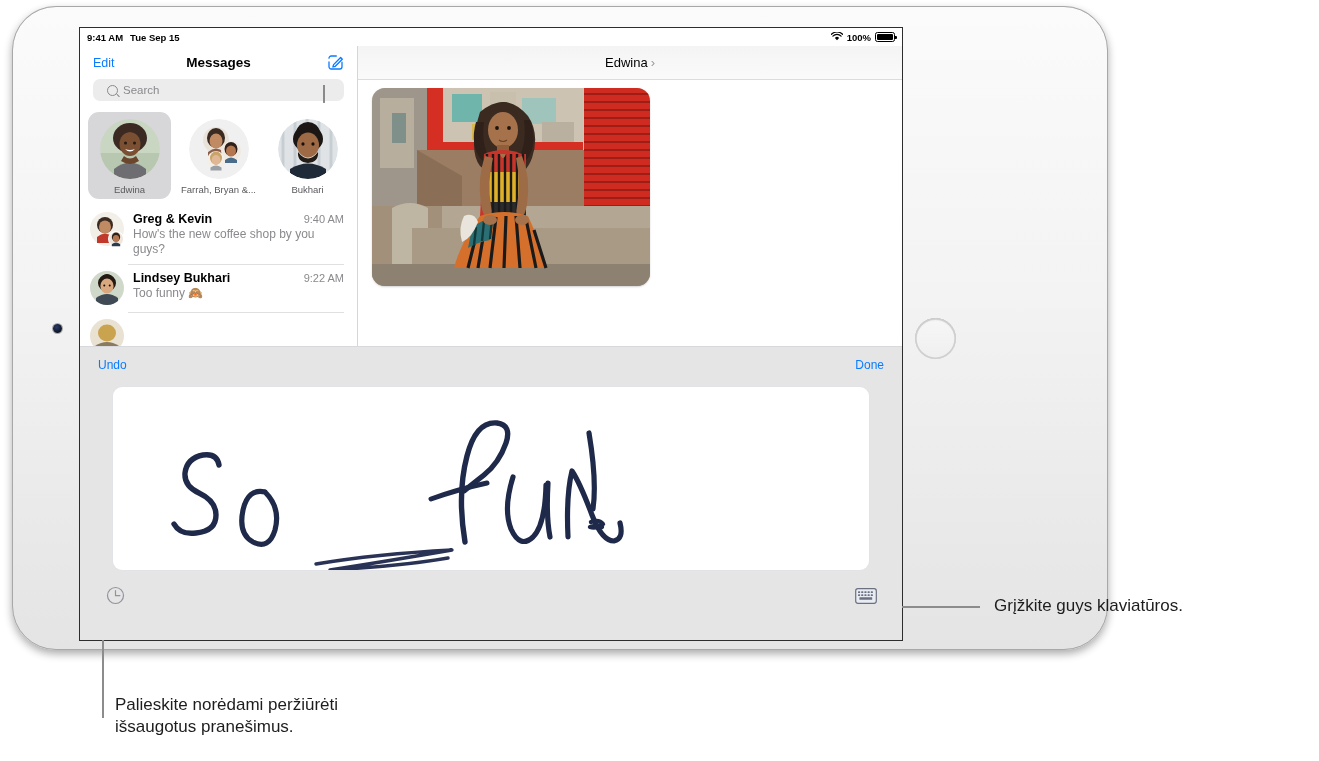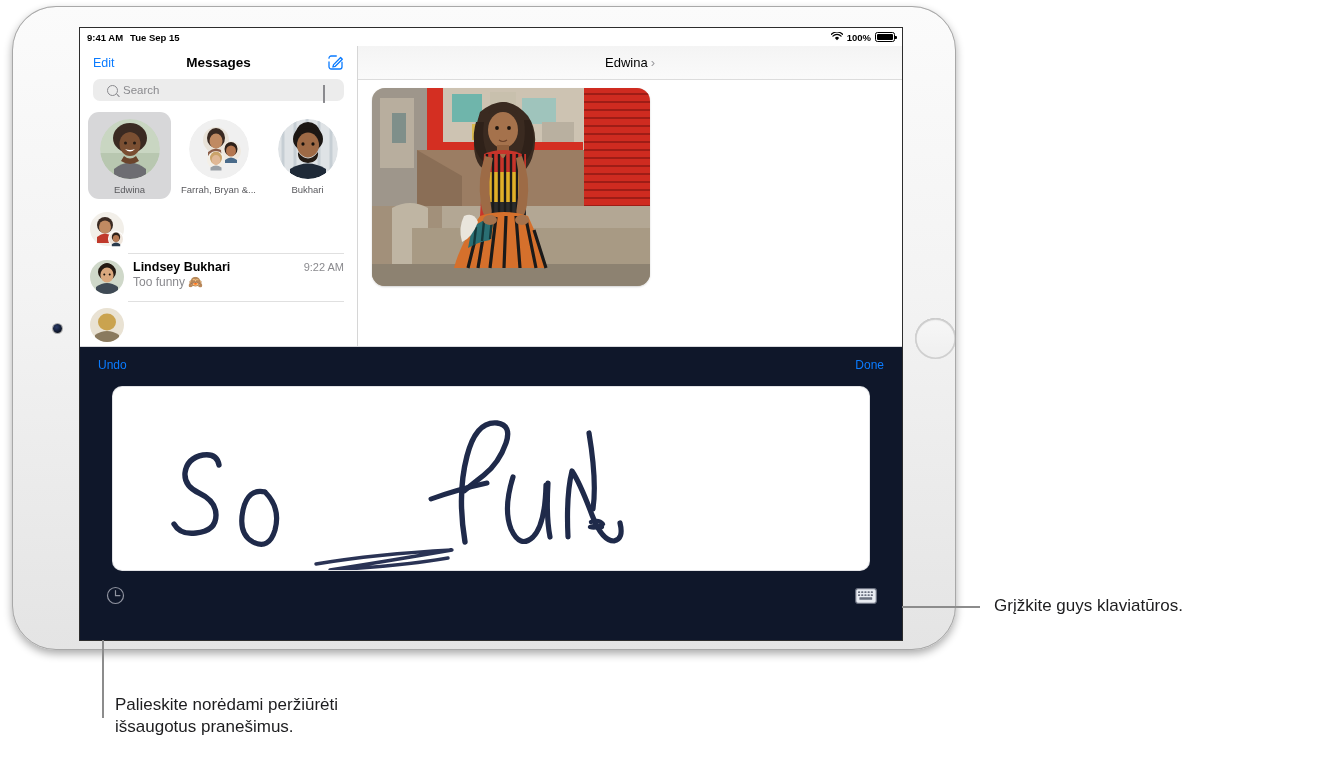--- a/index.html
+++ b/index.html
@@ -13,21 +13,21 @@
     font-family: "Liberation Sans", sans-serif;
     position: relative;
     overflow: hidden;
   }
 
   
   #ipad-frame {
     position: absolute;
     left: 12px;
     top: 6px;
-    width: 944px;
+    width: 1096px;
     height: 644px;
     border-radius: 44px;
     background: linear-gradient(180deg,#fbfbfb 0%, #f3f3f3 45%, #e4e4e4 100%);
     box-shadow: 0 4px 9px rgba(0,0,0,0.33), 0 0 0 1px #c9c9c9 inset;
   }
   #ipad-frame::after{
     content:"";
     position:absolute;
     left:0; top:0; right:0; bottom:0;
     border-radius:44px;
@@ -340,21 +340,21 @@
     gap:1.6px; flex:0 0 auto;
   }
   .more-dots i { width:2.7px; height:2.7px; border-radius:50%; background:#8a8a8e; display:block;}
 
   
   #handwriting-panel {
     position: absolute;
     left: 0; bottom: 0;
     width: 822px;
     height: 293px;
-    background: #0f172a;
+    background: #e5e5e5;
     border-top: 1px solid #d8d9dd;
     z-index: 10;
   }
   #hw-toolbar {
     height: 35px;
     display: flex; align-items: center;
     padding: 0 18px;
     box-sizing: border-box;
     font-size: 12px;
     color: #0a7bff;
@@ -541,20 +541,27 @@
                 <path d="M7 25 q8 -7 16 0 v6 h-16z" fill="#c0392b"></path>
               </g>
               <circle cx="26" cy="27" r="8" fill="#fff"></circle>
               <g>
                 <circle cx="26" cy="27" r="7" fill="#efe6dd"></circle>
                 <ellipse cx="26" cy="25" rx="4.2" ry="4.5" fill="#2e2119"></ellipse>
                 <ellipse cx="26" cy="26.5" rx="3.2" ry="3.6" fill="#b4764f"></ellipse>
                 <path d="M21.8 32.2 q4.2 -3.4 8.4 0 v2 h-8.4z" fill="#2a3b4d"></path>
               </g>
             </svg>
+          </div>
+          <div class="conv-body">
+            <div class="conv-head">
+              <span class="conv-name">Greg &amp; Kevin</span>
+              <span class="conv-time">9:40 AM</span>
+            </div>
+            <div class="conv-preview">How's the new coffee shop by you guys?</div>
           </div>
         </div>
 
         <div class="conv-row">
           <div class="conv-avatar">
             <svg width="34" height="34" viewBox="0 0 34 34">
               <defs>
                   <clipPath id="cc2">
                     <circle cx="17" cy="17" r="17"></circle>
                   </clipPath>

